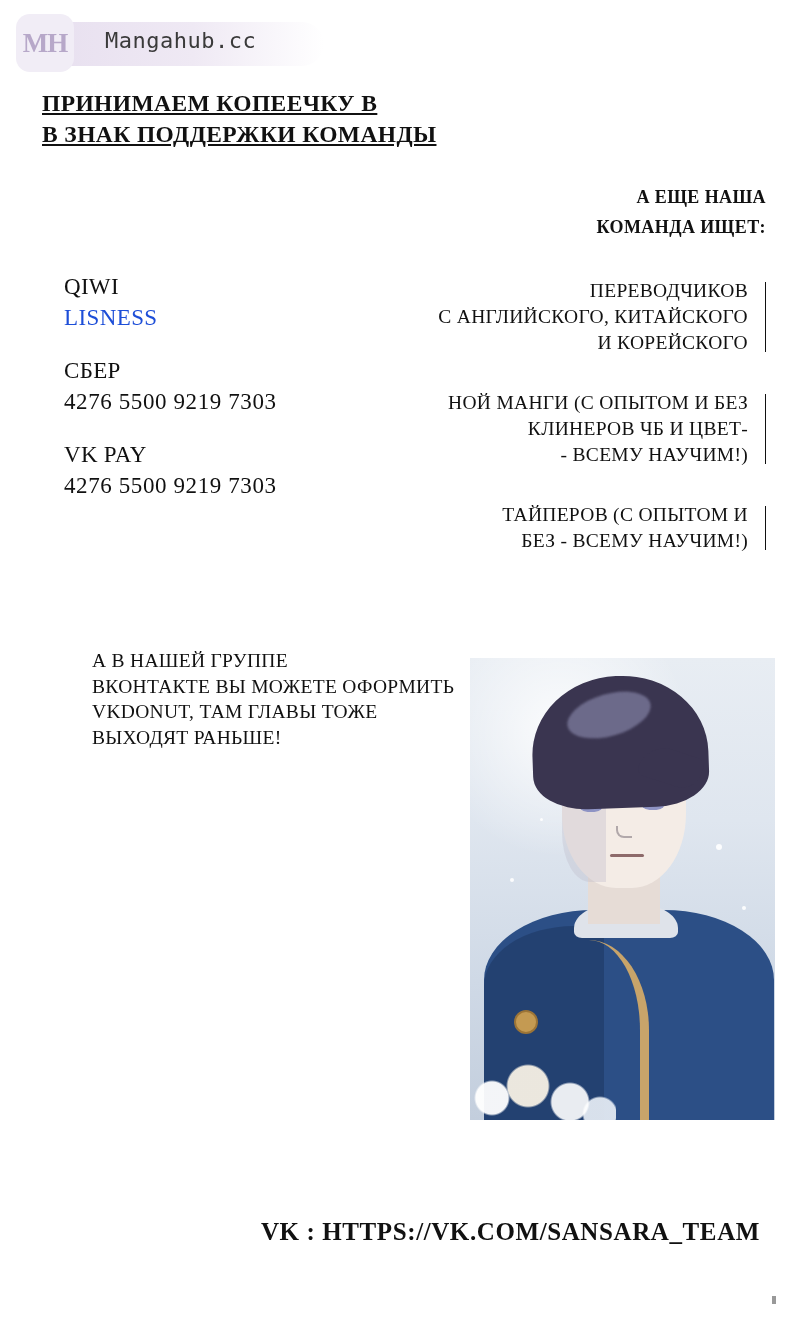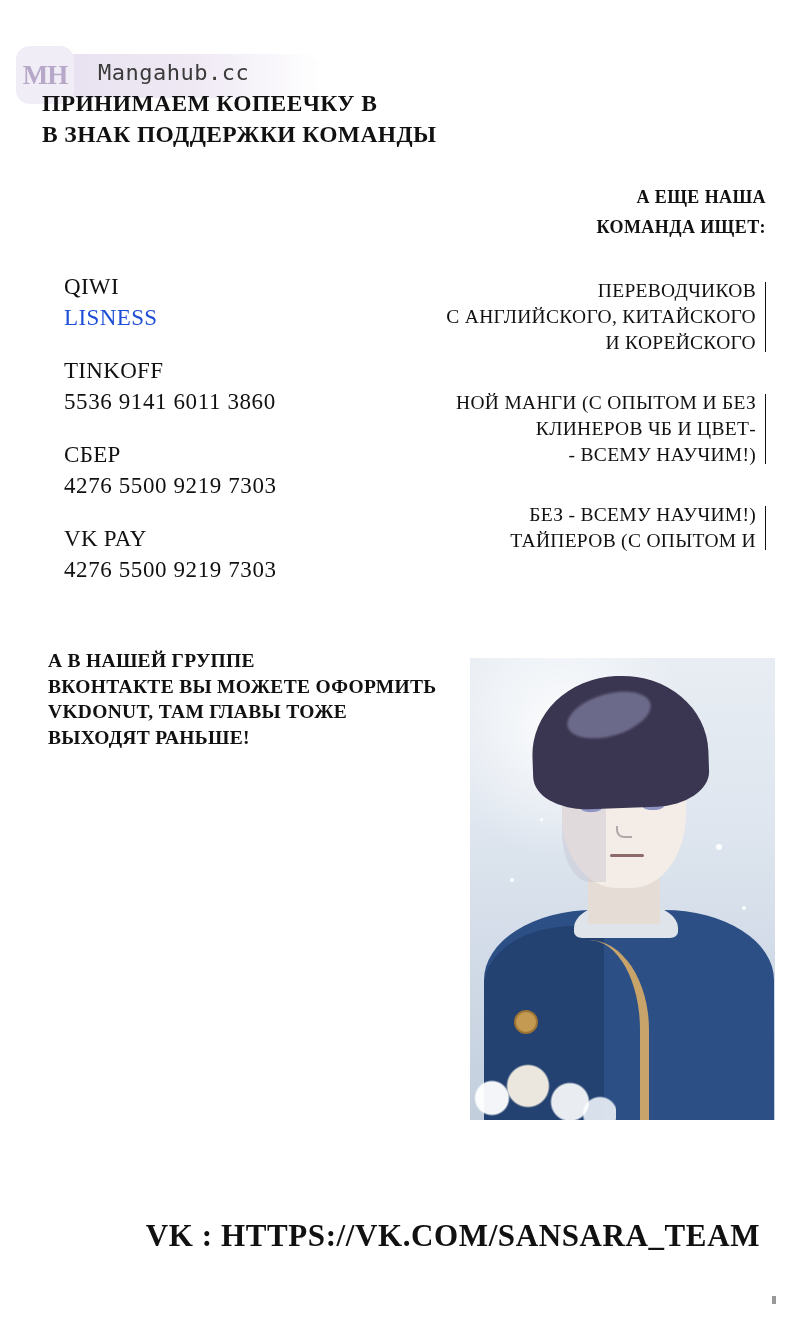--- a/index.html
+++ b/index.html
@@ -16,21 +16,20 @@
     overflow: hidden;
   }
 
   
   .wm-wrap {
     position: absolute;
     left: 0;
     top: 0;
     width: 720px;
     height: 78px;
-    margin-top: 32px;
   }
   .wm-pill {
     position: absolute;
     left: 34px;
     top: 22px;
     height: 44px;
     width: 290px;
     border-radius: 22px;
     background: linear-gradient(90deg, #e7dfef 0%, #efe9f4 55%, rgba(240,236,245,0.0) 100%);
   }
@@ -48,41 +47,42 @@
   }
   .wm-logo span {
     font-family: "Liberation Serif", serif;
     font-weight: bold;
     font-size: 27px;
     color: #b7a8c9;
     letter-spacing: -1px;
   }
   .wm-text {
     position: absolute;
-    left: 98px;
+    left: 105px;
     top: 28px;
     font-family: "DejaVu Sans Mono", monospace;
     font-size: 22px;
     color: #3a3a3a;
     letter-spacing: 0.5px;
   }
 
   
   .hdr {
     font-family: "Liberation Serif", serif;
     font-weight: bold;
     font-size: 18px;
     line-height: 30px;
     letter-spacing: 0.4px;
     color: #111;
     text-transform: uppercase;
   }
   .hdr-lg {
     font-size: 23.5px;
     line-height: 31px;
+    text-decoration: underline;
   }
 
   
   .title-block {
     position: absolute;
     left: 42px;
     top: 88px;
     width: 470px;
   }
 
@@ -119,46 +119,47 @@
 
   
   .note-block {
     position: absolute;
     left: 48px;
     top: 648px;
     width: 420px;
   }
   .note-block .line {
     font-family: "Liberation Serif", serif;
-    font-weight: bold;
+    font-weight: normal;
     font-size: 19.5px;
     line-height: 25.5px;
     letter-spacing: 0.3px;
     text-transform: uppercase;
     color: #111;
+    margin-left: 44px;
   }
 
   
   .recruit-head {
     position: absolute;
     right: 34px;
     top: 182px;
     width: 330px;
     text-align: right;
   }
   .recruit-list {
     position: absolute;
     right: 34px;
     top: 278px;
     width: 340px;
   }
   .recruit-item {
     position: relative;
     text-align: right;
-    padding-right: 10px;
+    padding-right: 18px;
     margin-bottom: 34px;
   }
   .recruit-item .rtext {
     font-family: "Liberation Serif", serif;
     font-size: 19.5px;
     line-height: 26px;
     letter-spacing: 0.3px;
     text-transform: uppercase;
     color: #111;
   }
@@ -340,21 +341,21 @@
       radial-gradient(circle at 134px 64px, rgba(226,233,242,0.95) 16px, rgba(255,255,255,0) 18px);
   }
 
   
   .bottom-link {
     position: absolute;
     right: 40px;
     top: 1218px;
     font-family: "Liberation Serif", serif;
     font-weight: bold;
-    font-size: 31px;
+    font-size: 25px;
     letter-spacing: 0.6px;
     text-transform: uppercase;
     color: #111;
   }
   .corner-dot {
     position: absolute;
     right: 24px;
     top: 1296px;
     width: 4px;
     height: 8px;
@@ -374,24 +375,20 @@
 
 <div class="title-block">
   <div class="hdr hdr-lg">Принимаем копеечку в</div>
   <div class="hdr hdr-lg">в знак поддержки команды</div>
 </div>
 
 <div class="pay-block">
   <div class="pay-item">
     <div class="pay-label">Qiwi</div>
     <div class="pay-sub">LISNESS</div>
-  </div>
-  <div class="pay-item">
-    <div class="pay-label">Tinkoff</div>
-    <div class="pay-value">5536 9141 6011 3860</div>
   </div>
   <div class="pay-item">
     <div class="pay-label">Сбер</div>
     <div class="pay-value">4276 5500 9219 7303</div>
   </div>
   <div class="pay-item">
     <div class="pay-label">VK Pay</div>
     <div class="pay-value">4276 5500 9219 7303</div>
   </div>
 </div>
@@ -416,22 +413,22 @@
     <div class="rtext">и корейского</div>
   </div>
   <div class="recruit-item">
     <div class="rbar"></div>
     <div class="rtext">ной манги (с опытом и без</div>
     <div class="rtext">Клинеров чб и цвет-</div>
     <div class="rtext">- всему научим!)</div>
   </div>
   <div class="recruit-item">
     <div class="rbar"></div>
+    <div class="rtext">Тайперов (с опытом и</div>
     <div class="rtext">без - всему научим!)</div>
-    <div class="rtext">Тайперов (с опытом и</div>
   </div>
 </div>
 
 <div class="art" role="img">
   <div class="glow"></div>
   <div class="spark" style="left:246px;top:186px;width:6px;height:6px;"></div>
   <div class="spark" style="left:272px;top:248px;width:4px;height:4px;"></div>
   <div class="spark" style="left:228px;top:300px;width:5px;height:5px;"></div>
   <div class="spark" style="left:40px;top:220px;width:4px;height:4px;"></div>
   <div class="spark" style="left:70px;top:160px;width:3px;height:3px;"></div>

